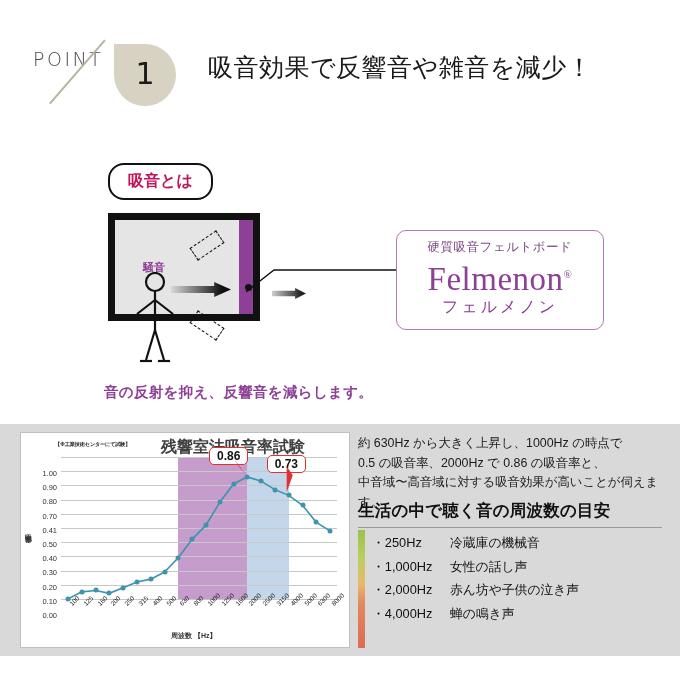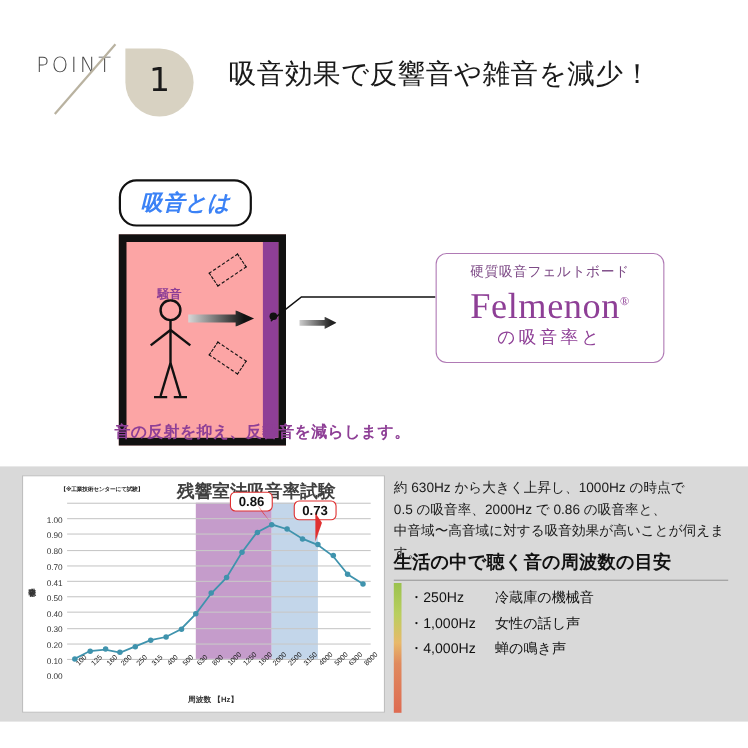--- a/index.html
+++ b/index.html
@@ -37,27 +37,27 @@
   
   #headline{position:absolute;left:208px;top:48px;width:440px;}
   #headline div{
     font-size:25px;line-height:38px;color:#1a1a1a;letter-spacing:.5px;
   }
 
   
   #whatis-pill{
     position:absolute;left:108px;top:163px;
     padding:6px 18px;border:2.2px solid #111;border-radius:16px;
-    font-size:20px;font-weight:bold;color:#3b82f6;background:#fff;font-style:italic;
+    font-size:16px;font-weight:bold;color:#be185d;background:#fff;
   }
 
   
   #room{
-    position:absolute;left:108px;top:213px;width:152px;height:192px;
-    border:7px solid #111;background:#fca5a5;box-sizing:border-box;
+    position:absolute;left:108px;top:213px;width:152px;height:108px;
+    border:7px solid #111;background:#e5e5e5;box-sizing:border-box;
   }
   #panel{position:absolute;right:0;top:0;width:14px;height:100%;background:#8e3f96;}
   #noise-label{
     position:absolute;left:28px;top:40px;font-size:11px;font-weight:bold;color:#8e3f96;
   }
   .dash-arrow{position:absolute;border:1.4px dashed #111;width:30px;height:13px;background:transparent;}
   #dash1{left:76px;top:18px;transform:rotate(-34deg);}
   #dash2{left:76px;top:98px;transform:rotate(34deg);}
   #solid-arrow{
     position:absolute;left:56px;top:62px;width:60px;height:15px;
@@ -173,21 +173,21 @@
 
 <div id="out-arrow"></div>
 
 <svg id="leader">
   <polyline points="0,42 28,20 150,20" fill="none" stroke="#111" stroke-width="1.4"></polyline>
 </svg>
 
 <div id="brand">
   <div class="sub1">硬質吸音フェルトボード</div>
   <div class="logo"><span>Felmenon</span><sup>®</sup></div>
-  <div class="sub2">の吸音率と</div>
+  <div class="sub2">フェルメノン</div>
 </div>
 
 <div id="caption">音の反射を抑え、反響音を減らします。</div>
 
 <div id="band"></div>
 
 <div id="chart-panel">
   <div id="chart-note">【※工業技術センターにて試験】</div>
   <div id="chart-title">残響室法吸音率試験</div>
   <div id="ylabel">吸音率</div>
@@ -284,17 +284,21 @@
   <div id="ref-rows">
       <div class="ref-row">
         <span class="ref-hz">・250Hz</span>
         <span>冷蔵庫の機械音</span>
       </div>
       <div class="ref-row">
         <span class="ref-hz">・1,000Hz</span>
         <span>女性の話し声</span>
       </div>
       <div class="ref-row">
+        <span class="ref-hz">・2,000Hz</span>
+        <span>赤ん坊や子供の泣き声</span>
+      </div>
+      <div class="ref-row">
         <span class="ref-hz">・4,000Hz</span>
         <span>蝉の鳴き声</span>
       </div>
     </div>
 </div>
 
 </body></html>

